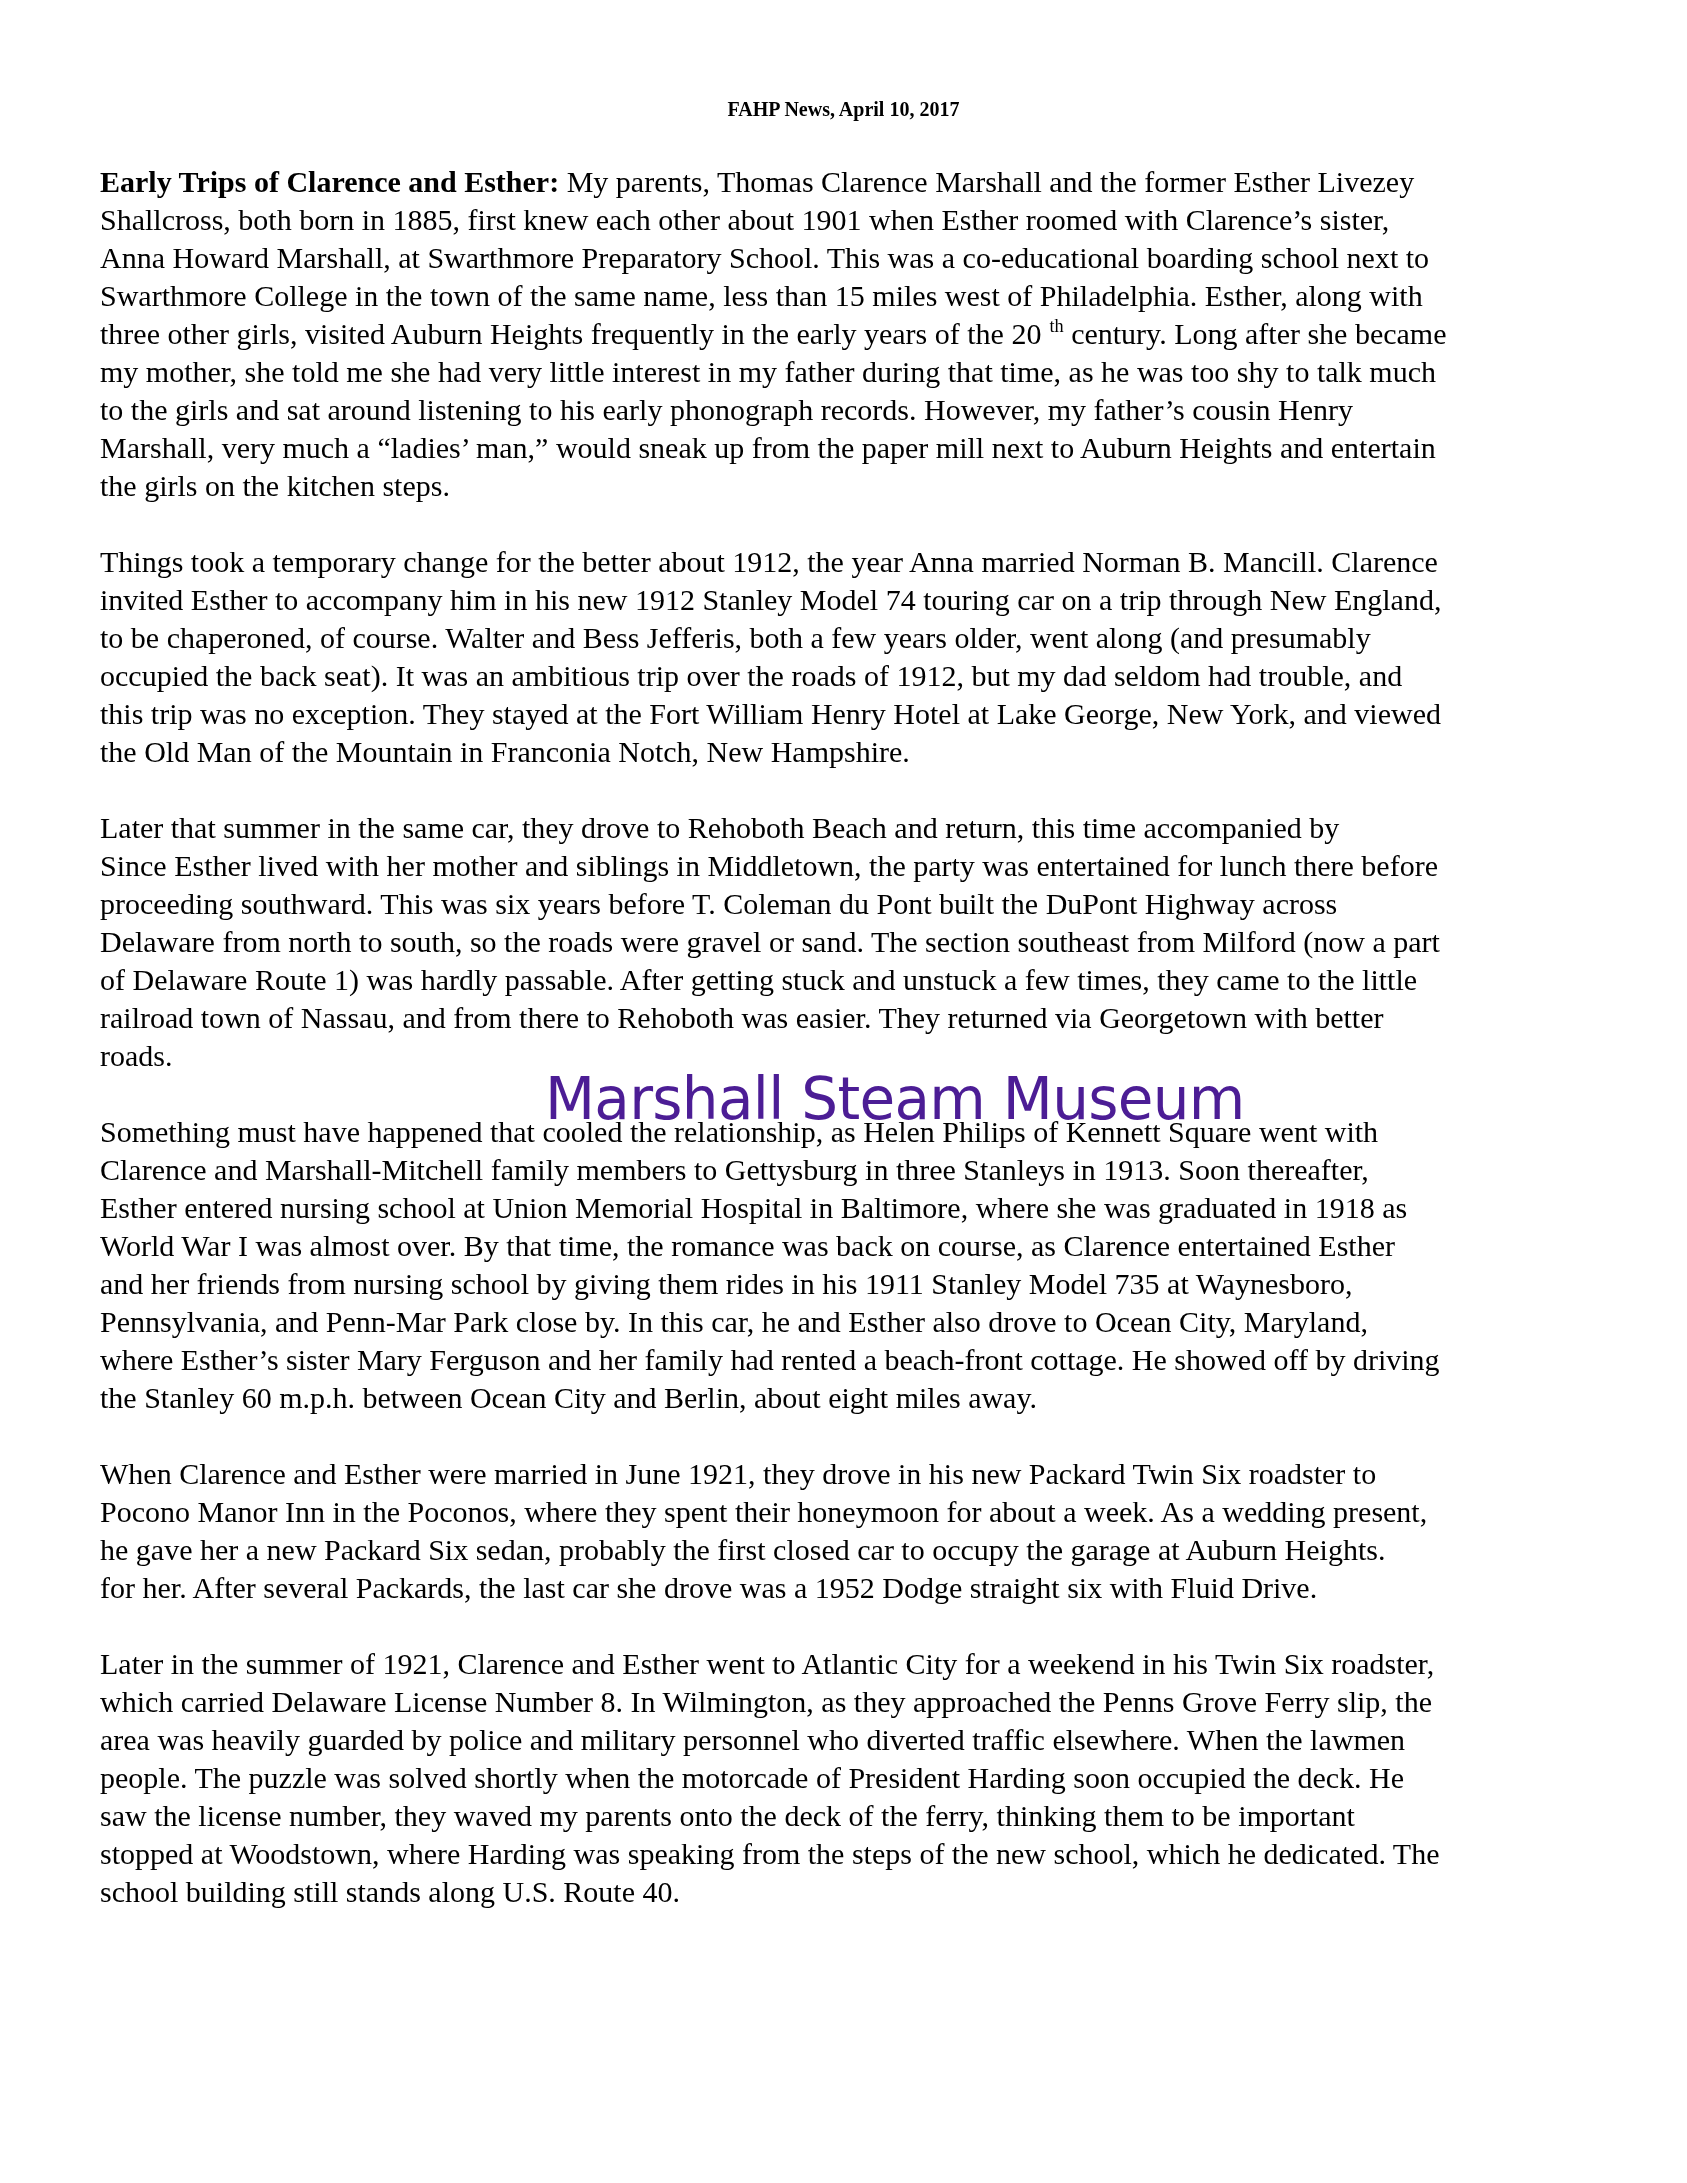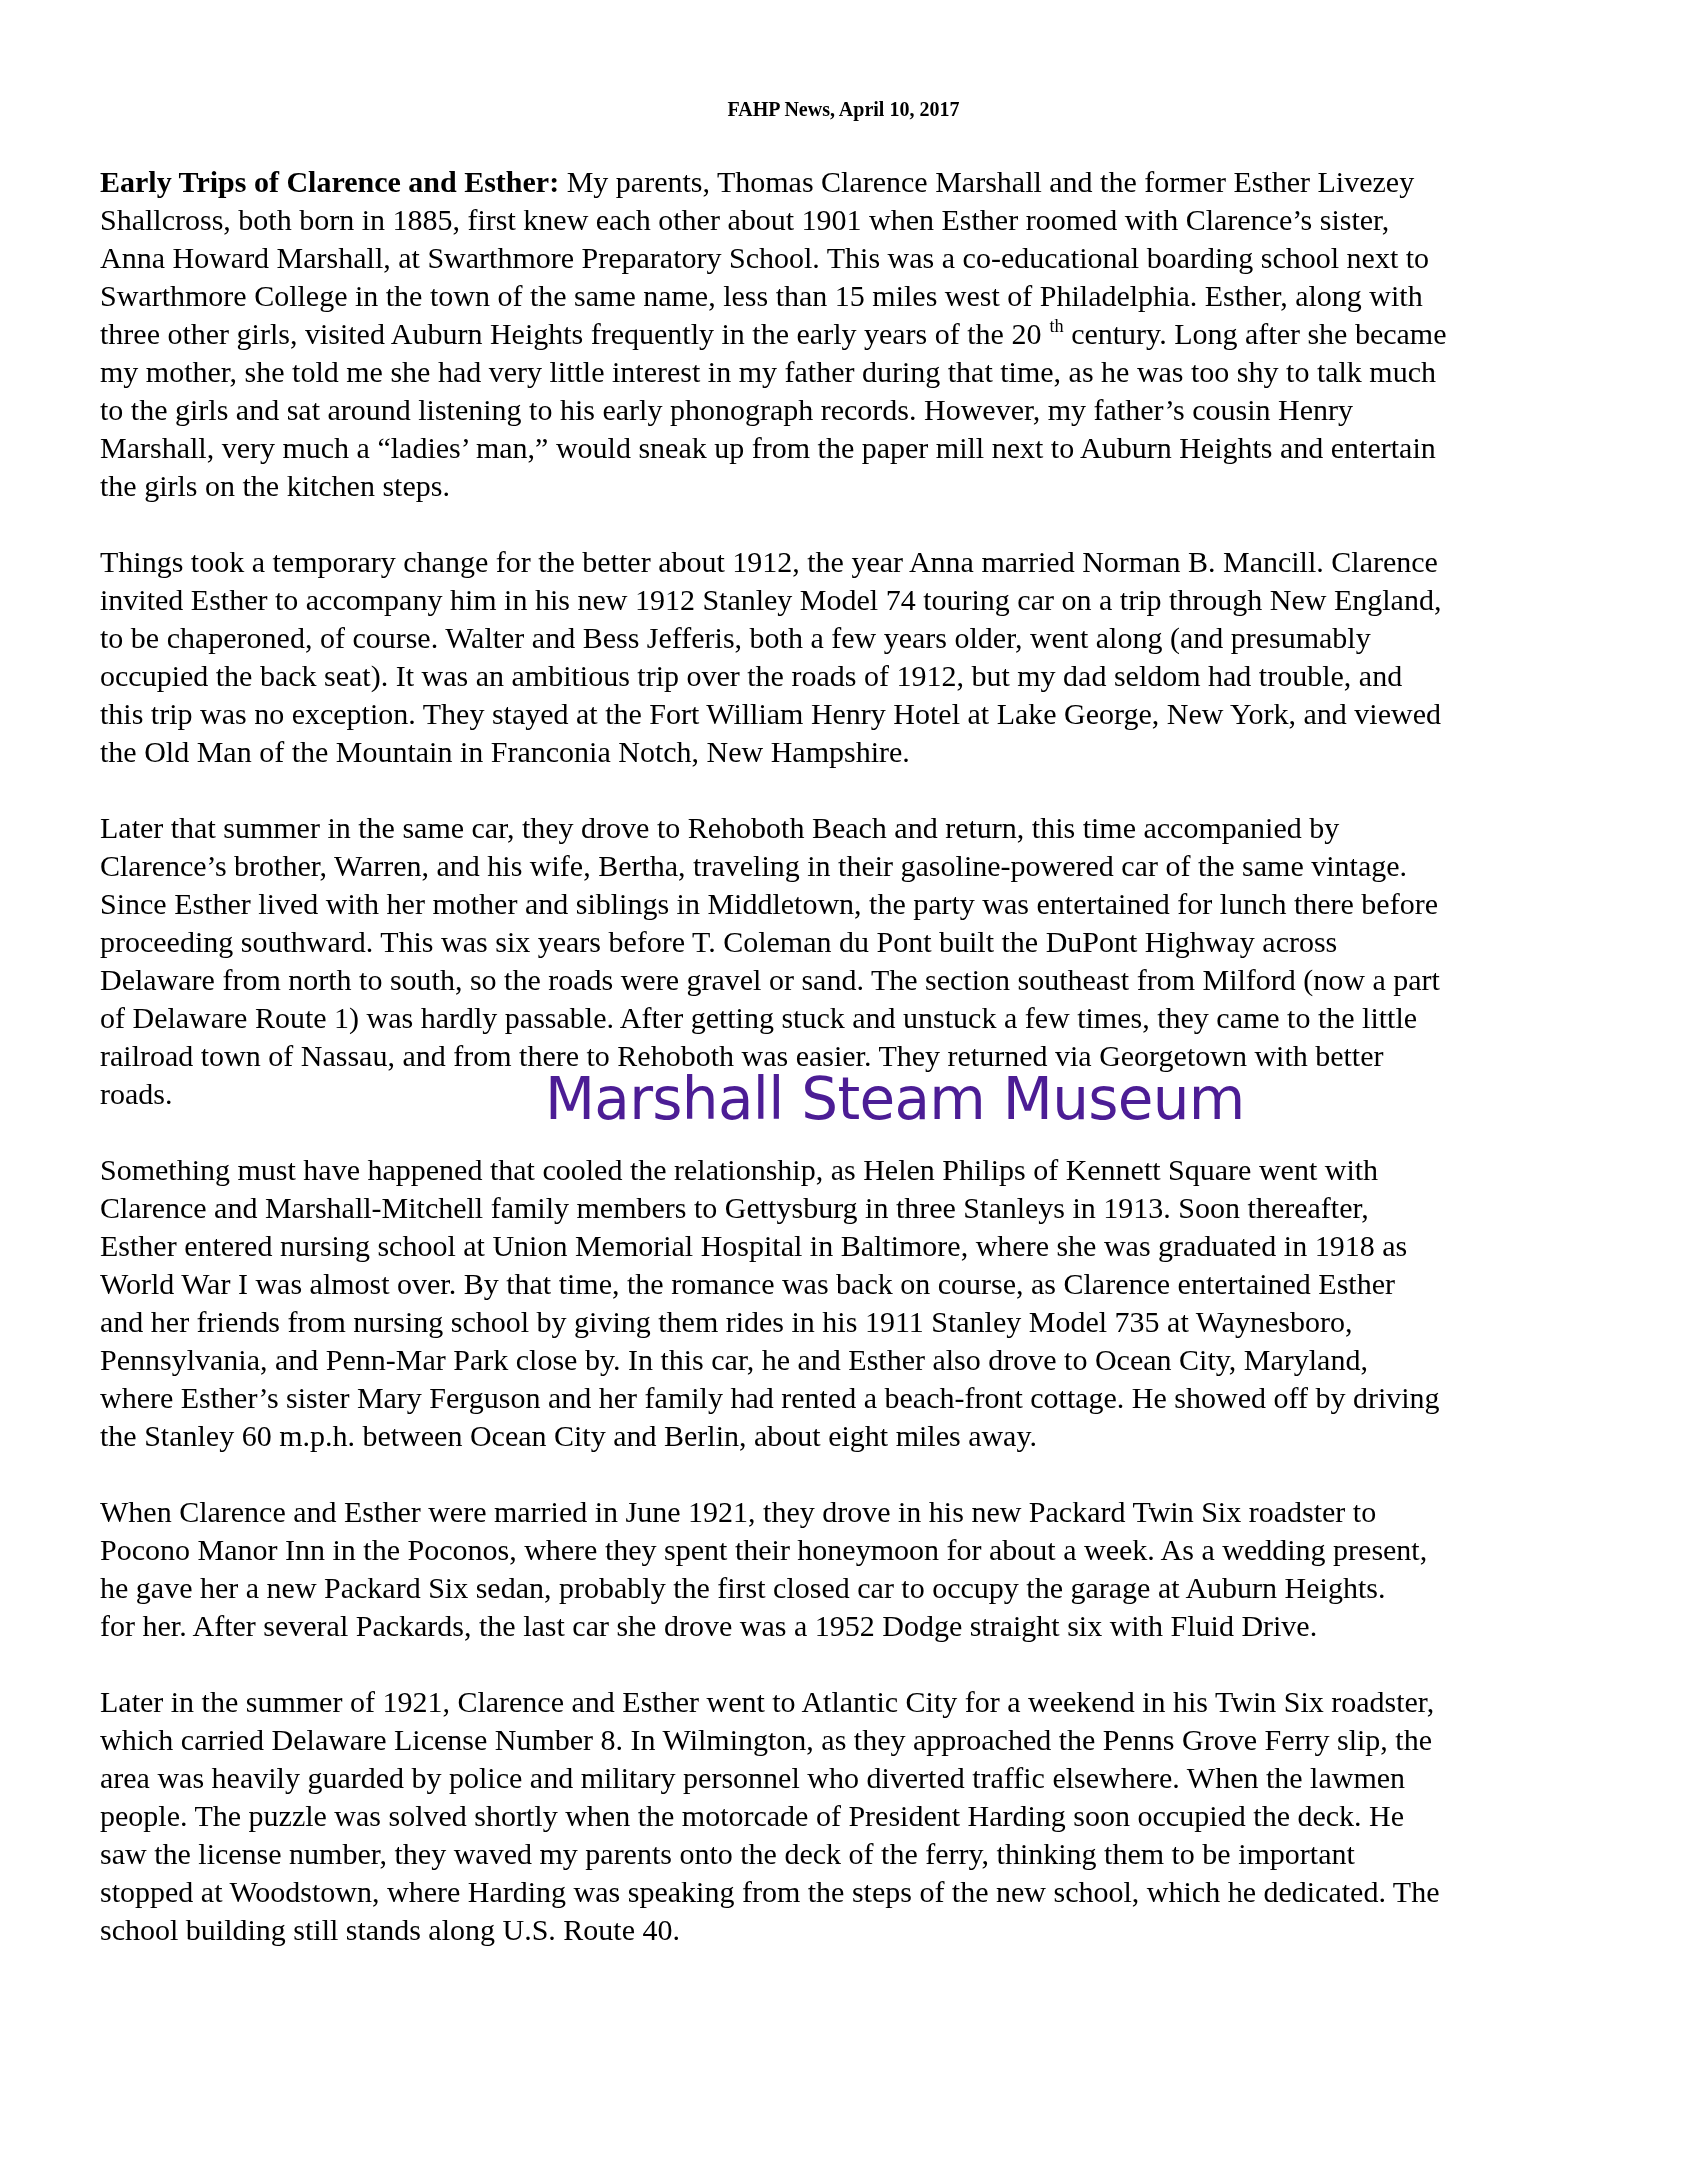--- a/index.html
+++ b/index.html
@@ -54,21 +54,20 @@
       <span class="line">Things took a temporary change for the better about 1912, the year Anna married Norman B. Mancill. Clarence</span>
       <span class="line">invited Esther to accompany him in his new 1912 Stanley Model 74 touring car on a trip through New England,</span>
       <span class="line">to be chaperoned, of course. Walter and Bess Jefferis, both a few years older, went along (and presumably</span>
       <span class="line">occupied the back seat). It was an ambitious trip over the roads of 1912, but my dad seldom had trouble, and</span>
       <span class="line">this trip was no exception. They stayed at the Fort William Henry Hotel at Lake George, New York, and viewed</span>
       <span class="line">the Old Man of the Mountain in Franconia Notch, New Hampshire.</span>
     </p>
 
     <p class="para">
       <span class="line">Later that summer in the same car, they drove to Rehoboth Beach and return, this time accompanied by</span>
-      <span class="line">Clarence’s brother, Warren, and his wife, Bertha, traveling in their gasoline-powered car of the same vintage.</span>
       <span class="line">Since Esther lived with her mother and siblings in Middletown, the party was entertained for lunch there before</span>
       <span class="line">proceeding southward. This was six years before T. Coleman du Pont built the DuPont Highway across</span>
       <span class="line">Delaware from north to south, so the roads were gravel or sand. The section southeast from Milford (now a part</span>
       <span class="line">of Delaware Route 1) was hardly passable. After getting stuck and unstuck a few times, they came to the little</span>
       <span class="line">railroad town of Nassau, and from there to Rehoboth was easier. They returned via Georgetown with better</span>
       <span class="line">roads.</span>
     </p>
 
     <p class="para">
       <span class="line">Something must have happened that cooled the relationship, as Helen Philips of Kennett Square went with</span>

